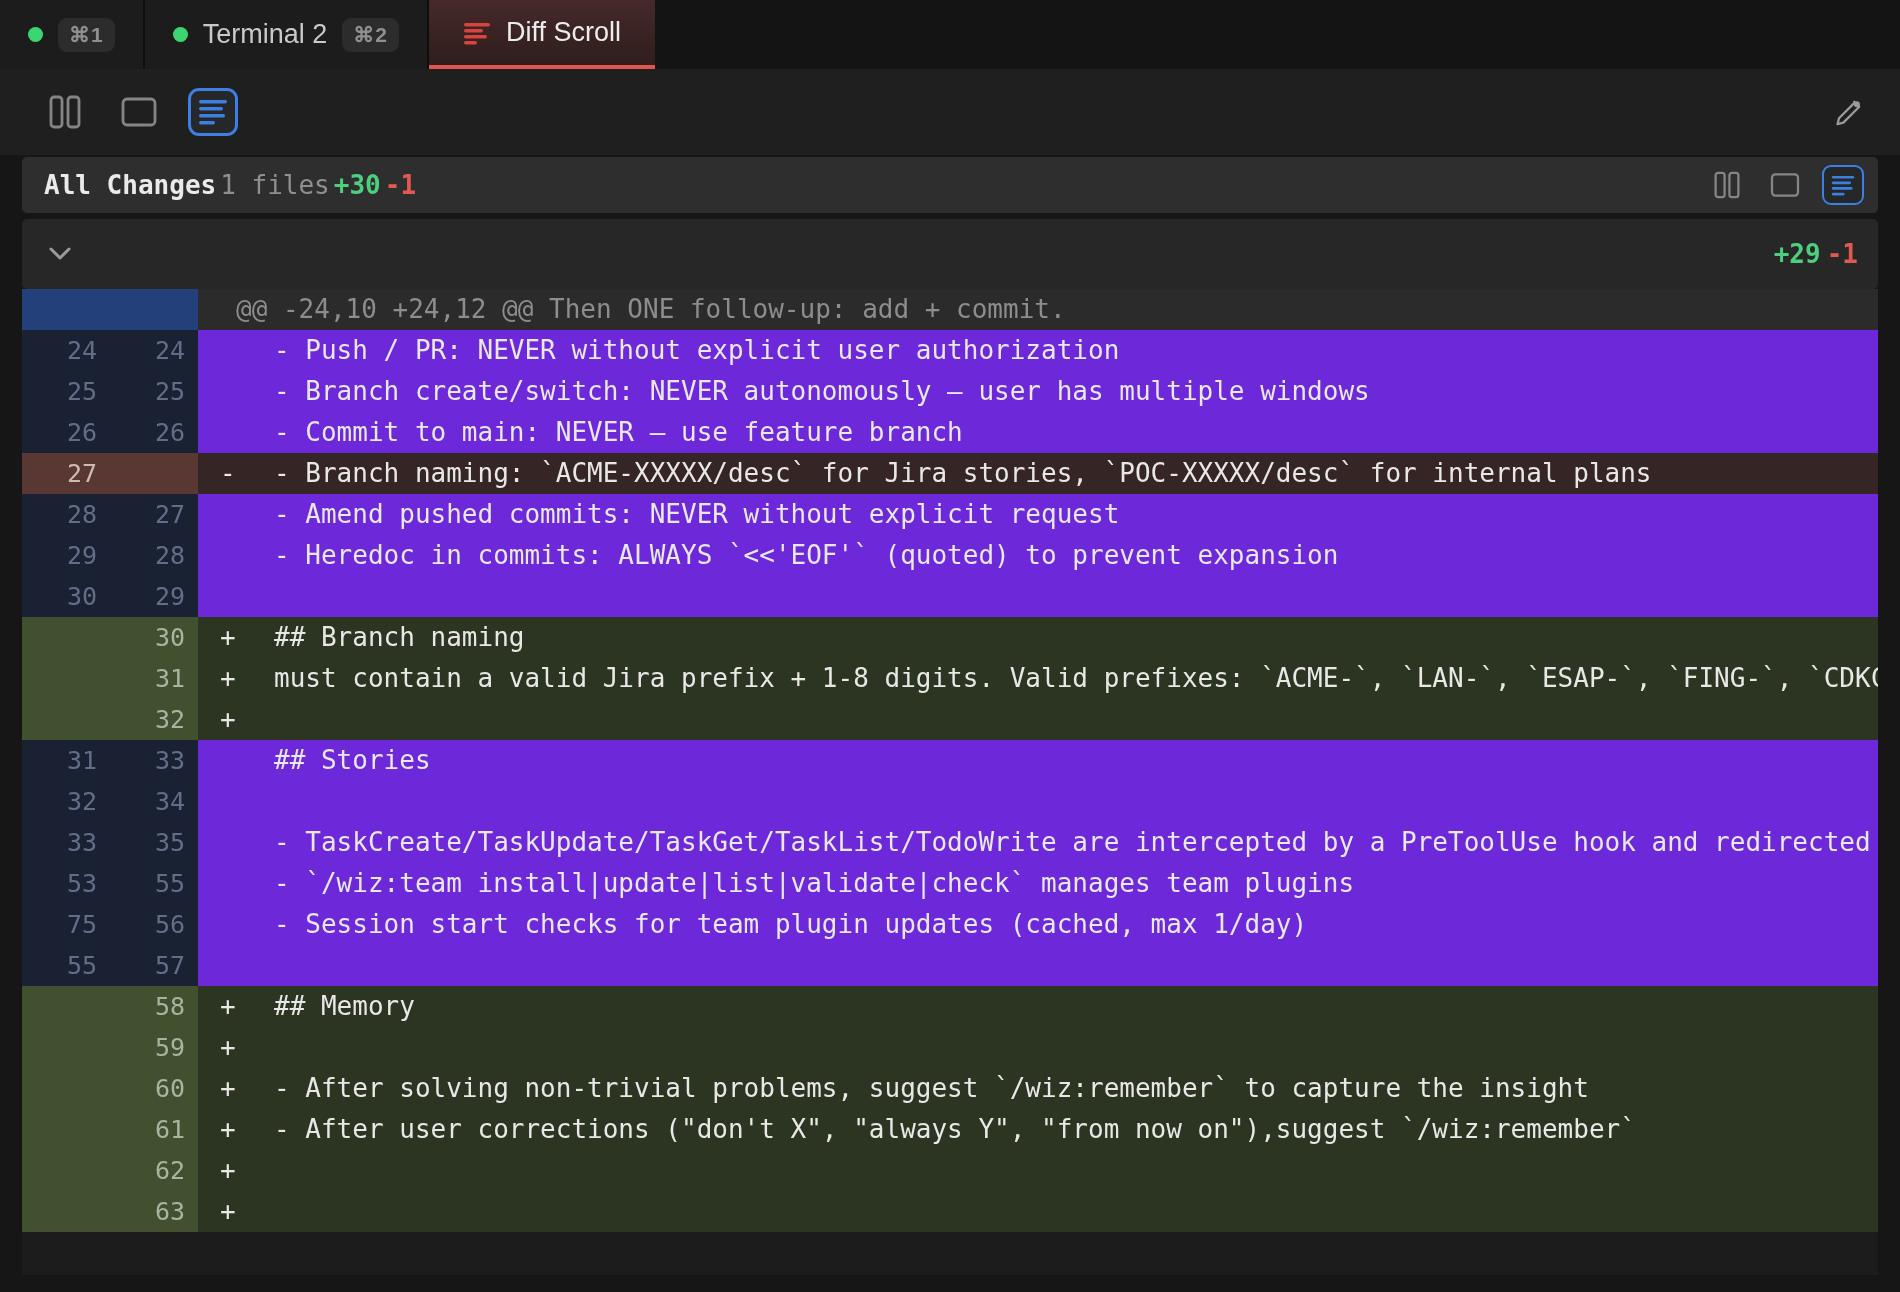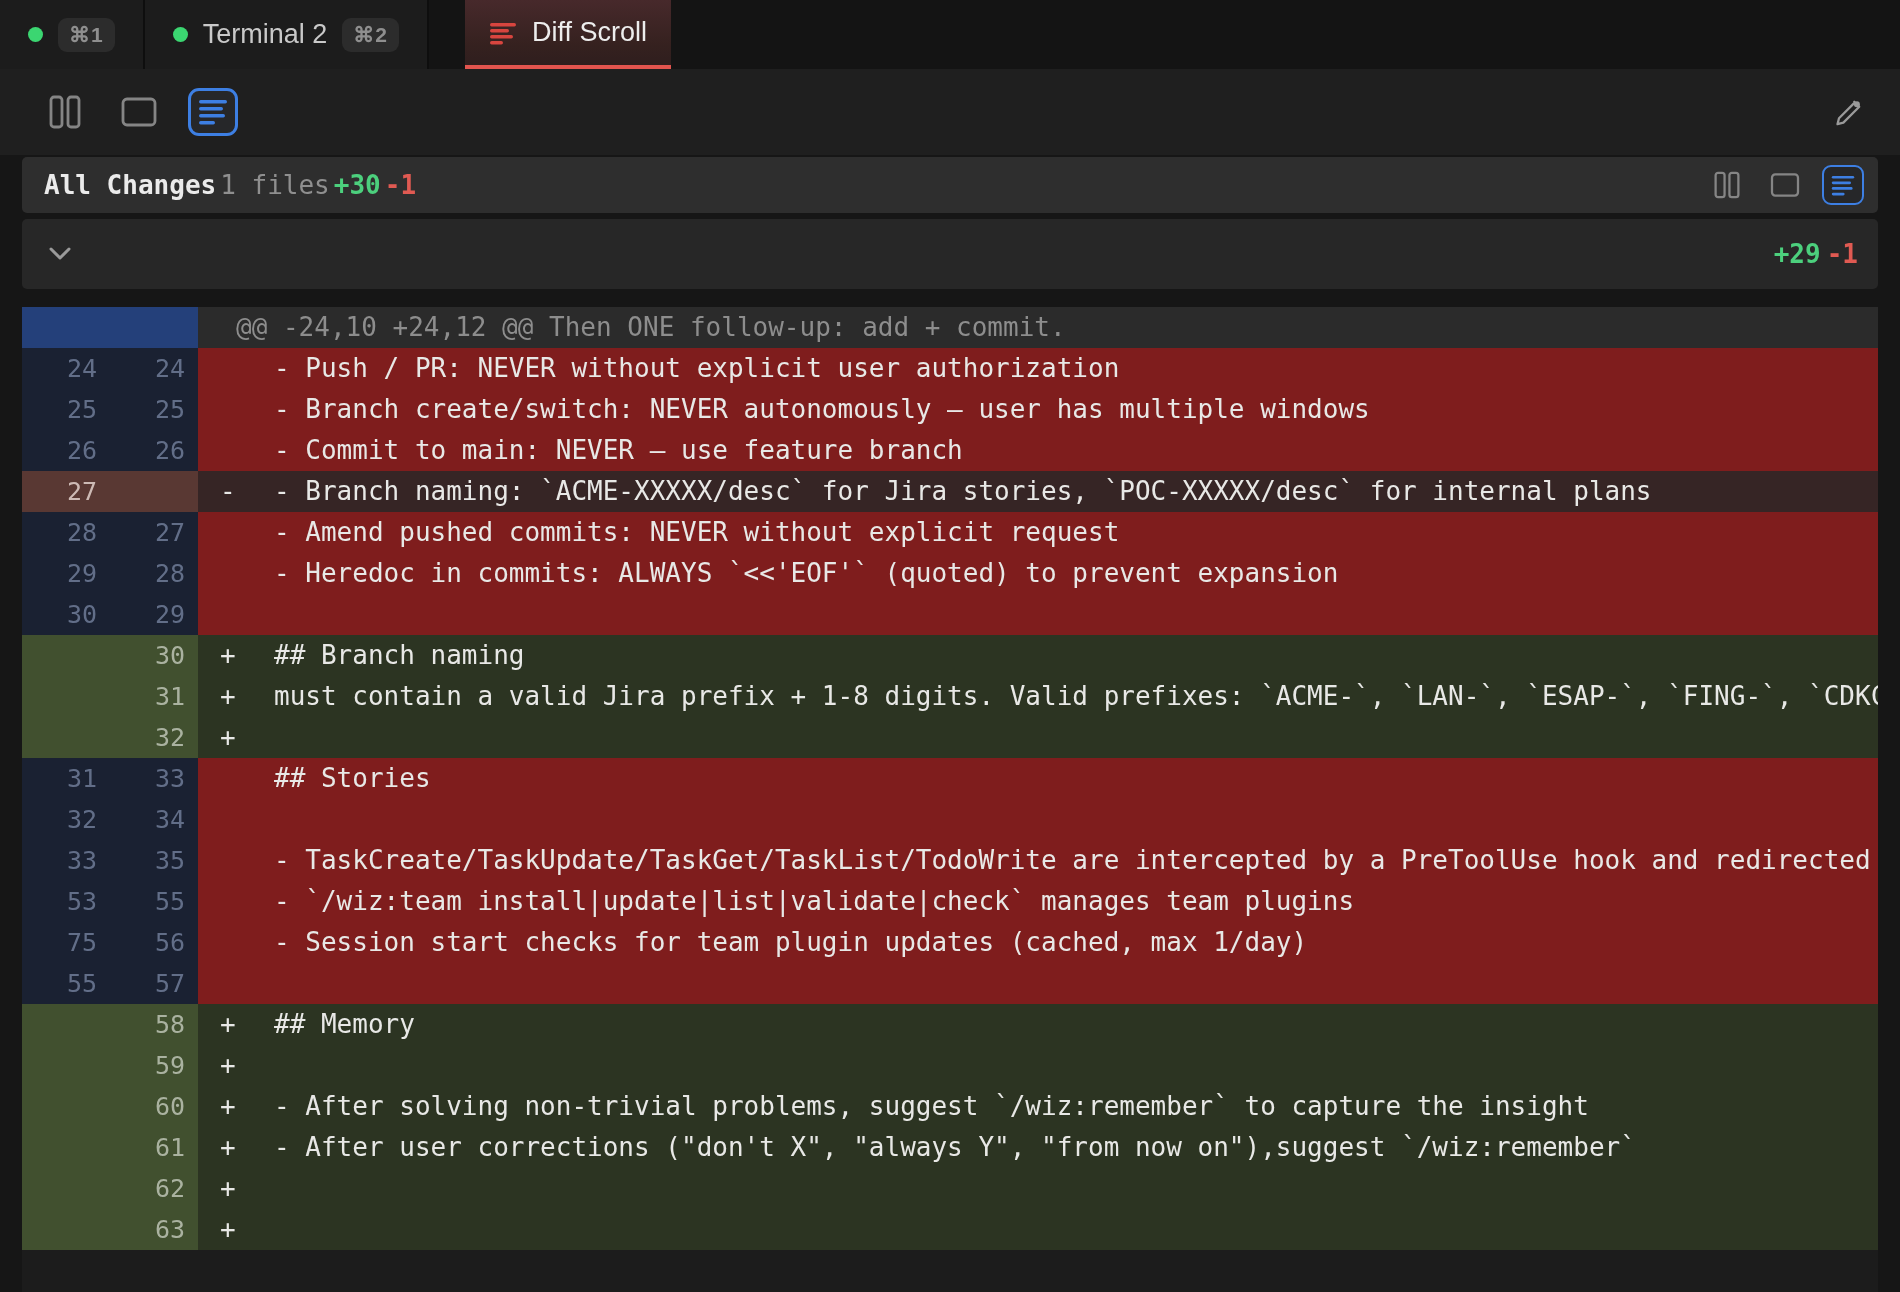--- a/index.html
+++ b/index.html
@@ -2,21 +2,21 @@
 <html><head>
 <meta charset="utf-8">
 <style>
   * { margin:0; padding:0; box-sizing:border-box; }
   html,body { width:1900px; height:1292px; overflow:hidden; }
   body { background:#161616; font-family:"DejaVu Sans Mono", monospace; }
 
   
   .tabbar { display:flex; height:69px; background:#141414; align-items:stretch; }
   .tab { display:flex; align-items:center; gap:15px; padding:0 28px; background:#1c1c1c; border-right:2px solid #0e0e0e; cursor:default; }
-  .tab.active { background:linear-gradient(180deg,#47292b 0%,#35211f 70%,#2f1e1e 100%); border-right:none; border-bottom:4px solid #e2544e; padding:0 24px;margin-left:36px; }
+  .tab.active { background:linear-gradient(180deg,#47292b 0%,#35211f 70%,#2f1e1e 100%); border-right:none; border-bottom:4px solid #e2544e; padding:0 34px; }
   .dot { width:15px; height:15px; border-radius:50%; background:#3bd671; }
   .badge { background:#2c2c2c; color:#8f8f8f; font-family:"Liberation Sans", sans-serif; font-size:21px; font-weight:600; padding:5px 11px; border-radius:9px; letter-spacing:1px; }
   .tab-title { color:#c9c9c9; font-family:"Liberation Sans", sans-serif; font-size:27px; }
   .tab.active .tab-title { color:#ededed; }
 
   
   .toolbar { height:86px; background:#1f1f1f; display:flex; align-items:center; padding:0 36px 0 40px; gap:24px; }
   .viewbtn { width:50px; height:48px; border-radius:11px; display:flex; align-items:center; justify-content:center; border:3px solid transparent; background:transparent; }
   .viewbtn.active { border-color:#3d7fe3; background:#262729; }
   .viewbtn.small { width:42px; height:40px; border-radius:9px; border-width:2.5px; }
@@ -28,25 +28,25 @@
   .muted { color:#8f8f8f; font-size:26px; }
   .plus  { color:#4cd07d; font-size:26px; font-weight:bold; }
   .minus { color:#e05a52; font-size:26px; font-weight:bold; }
   .right-icons { margin-left:auto; display:flex; align-items:center; gap:16px; }
 
   .fileheader { margin:0 22px; height:70px; background:#272727; border-radius:5px; display:flex; align-items:center; padding:0 20px 0 26px; gap:24px; }
   .filepath { font-weight:bold; font-size:26px; color:#dedede; }
   .fh-counts { margin-left:auto; display:flex; gap:6px; }
 
   
-  .diff { margin:18px 22px 0; background:#1c1c1c; height:986px; overflow:hidden; }
+  .diff { margin:0 22px 0; background:#1c1c1c; height:986px; overflow:hidden; }
   .drow { display:flex; height:41px; }
   .gut { width:176px; flex:none; display:flex; background:#1a2132; }
   .num { width:88px; text-align:right; padding-right:13px; font-size:25px; line-height:41px; color:#626e88; }
-  .code { flex:1; position:relative; padding-left:76px; font-size:26px; line-height:41px; color:#e8e8e6; white-space:pre; overflow:hidden; background:#7f1d1d; }
+  .code { flex:1; position:relative; padding-left:76px; font-size:26px; line-height:41px; color:#e8e8e6; white-space:pre; overflow:hidden; background:#6d28d9; }
   .marker { position:absolute; left:22px; }
   .drow.hunk .gut { background:#24407a; }
   .drow.hunk .code { background:#2b2b2b; color:#8d8d8d; padding-left:38px; }
   .drow.add .gut { background:#41502f; }
   .drow.add .num { color:#aab2a0; }
   .drow.add .code { background:#2c3422; }
   .drow.del .gut { background:#593833; }
   .drow.del .num { color:#cdbab5; }
   .drow.del .code { background:#362525; }
 </style>

